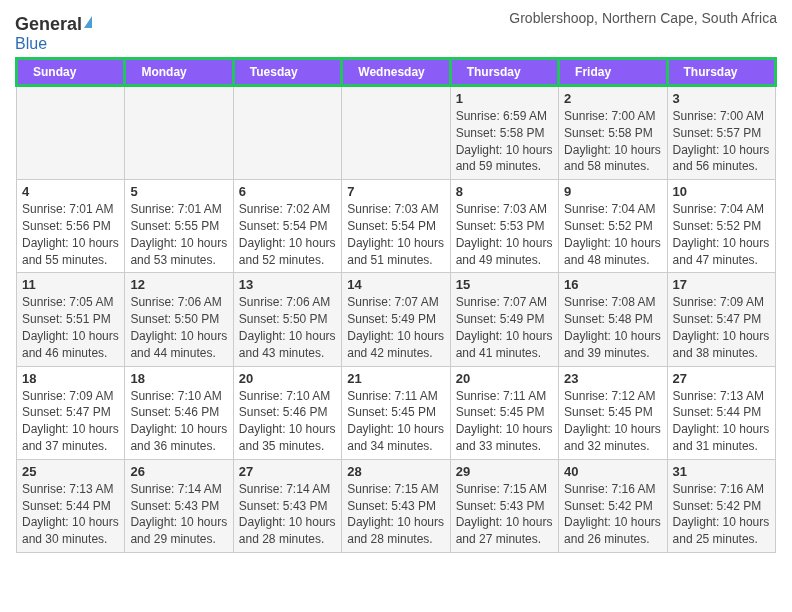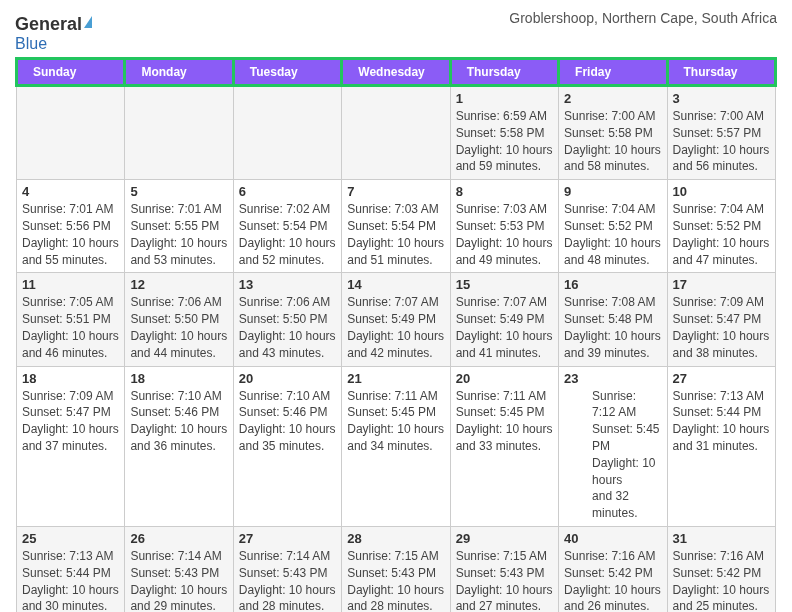--- a/index.html
+++ b/index.html
@@ -285,21 +285,21 @@
         </td>
         <td>
           <span class="day-num">20</span>
           <div class="day-info" style="white-space: pre-line;">Sunrise: 7:11 AM
 Sunset: 5:45 PM
 Daylight: 10 hours
 and 33 minutes.</div>
         </td>
         <td>
           <span class="day-num">23</span>
-          <div class="day-info" style="white-space: pre-line; margin-left: 28px;">Sunrise: 7:12 AM
+          <div class="day-info" style="white-space: pre-line;">Sunrise: 7:12 AM
 Sunset: 5:45 PM
 Daylight: 10 hours
 and 32 minutes.</div>
         </td>
         <td>
           <span class="day-num">27</span>
           <div class="day-info" style="white-space: pre-line;">Sunrise: 7:13 AM
 Sunset: 5:44 PM
 Daylight: 10 hours
 and 31 minutes.</div>

